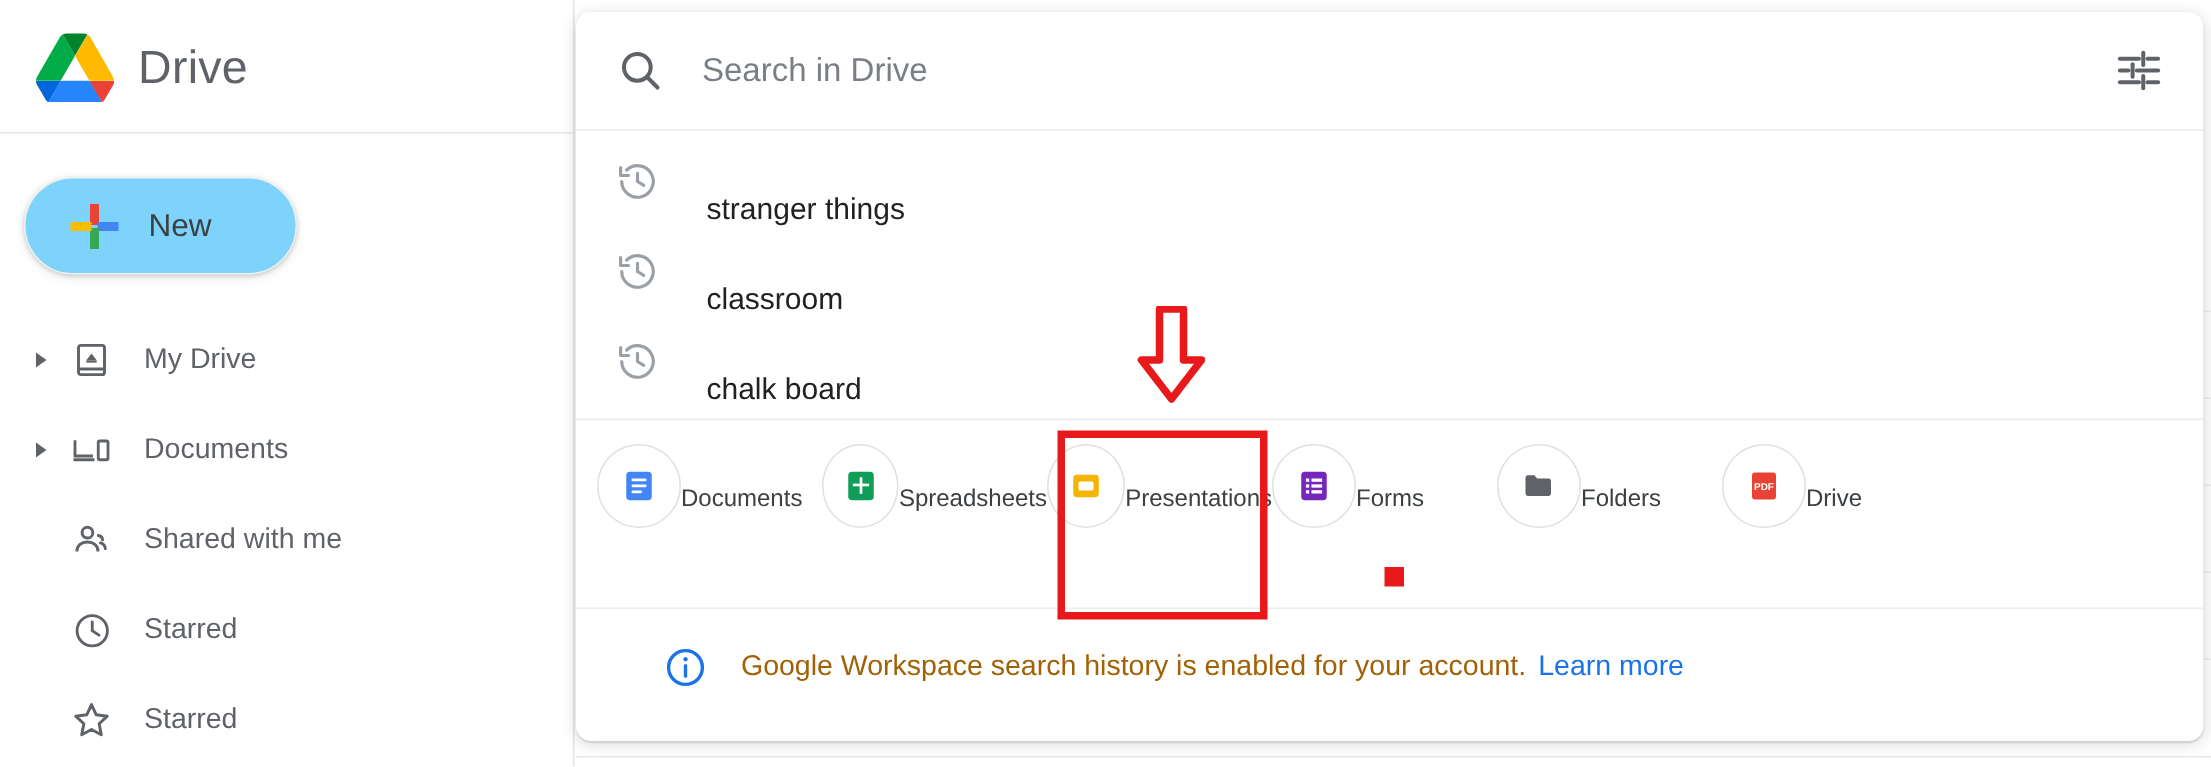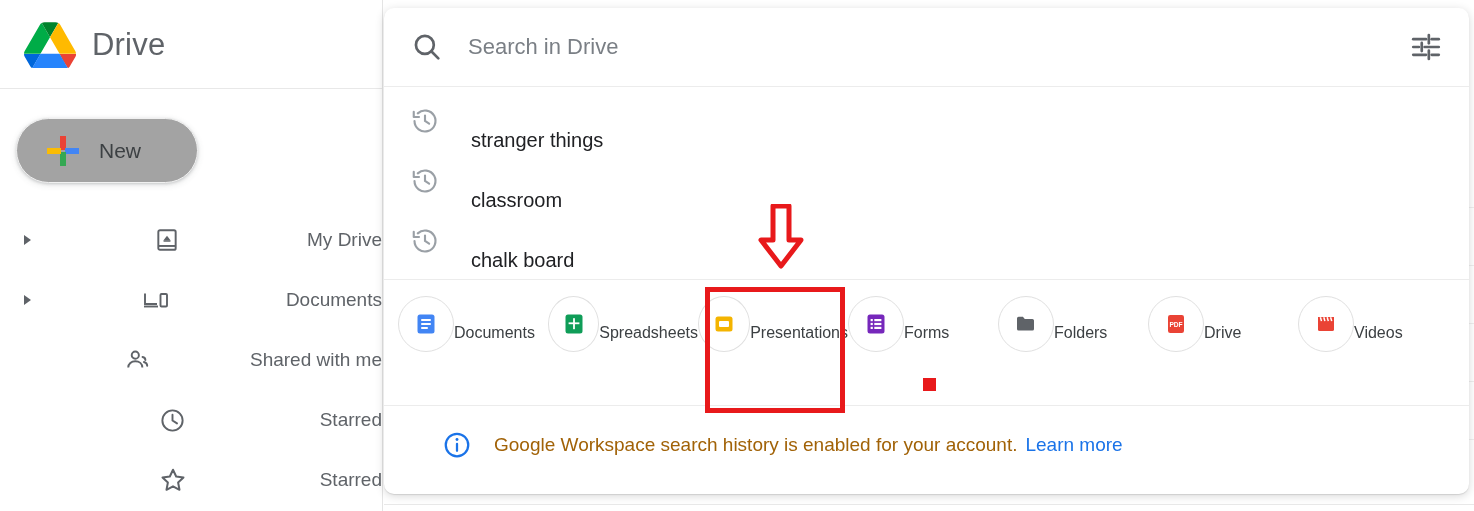--- a/index.html
+++ b/index.html
@@ -16,35 +16,35 @@
   .sidebar-divider { position: absolute; left: 382px; top: 0; width: 1px; height: 511px; background: #e4e4e4; }
 
   .brand { position: absolute; left: 24px; top: 14px; display: flex; align-items: center; gap: 16px; height: 62px; }
   .brand-logo { width: 52px; height: 46px; }
   .brand-name { font-size: 31px; color: #5f6368; font-weight: 400; letter-spacing: .2px; }
   .header-rule { position: absolute; left: 0; top: 88px; width: 382px; height: 1px; background: #e8e8e8; }
 
   .new-btn {
     position: absolute; left: 16px; top: 118px;
     width: 182px; height: 65px; border-radius: 34px;
-    background: #a3a3a3; border: 1px solid #f0f0f0;
+    background: #7dd3fc; border: 1px solid #f0f0f0;
     display: flex; align-items: center; gap: 20px; padding-left: 30px;
     box-shadow: 0 1px 3px rgba(60,64,67,.22), 0 2px 7px rgba(60,64,67,.12);
     cursor: pointer;
   }
   .new-label { font-size: 21px; color: #3c4043; }
   .plus-ico { width: 32px; height: 32px; position: relative; }
   .plus-ico i { position: absolute; display: block; }
   .pb-top   { left: 13px; top: 1px;  width: 6px;  height: 14px; background: #ea4335; }
   .pb-right { left: 18px; top: 13px; width: 14px; height: 6px;  background: #4285f4; }
   .pb-bot   { left: 13px; top: 17px; width: 6px;  height: 14px; background: #34a853; }
   .pb-left  { left: 0;    top: 13px; width: 14px; height: 6px;  background: #fbbc04; }
 
   .nav { position: absolute; left: 0; top: 210px; width: 382px; }
-  .nav-item { position: relative; display: flex; align-items: center; height: 60px; padding-left: 14px; cursor: pointer; justify-content: space-between; }
+  .nav-item { position: relative; display: flex; align-items: center; height: 60px; padding-left: 14px; cursor: pointer; }
   .caret { width: 26px; height: 26px; display: flex; align-items: center; justify-content: center; flex: 0 0 26px; }
   .caret.empty { visibility: hidden; }
   .caret b { display: block; width: 0; height: 0; border-left: 7px solid #5f6368; border-top: 5px solid transparent; border-bottom: 5px solid transparent; }
   .nav-ico { width: 42px; flex: 0 0 42px; display: flex; align-items: center; justify-content: center; color: #5f6368; }
   .nav-label { font-size: 19px; color: #5f6368; margin-left: 14px; }
 
   
   .bg-list { position: absolute; left: 1440px; top: 150px; width: 34px; height: 361px; overflow: hidden; }
   .bg-row { position: relative; height: 58px; border-bottom: 1px solid #eeeeee; font-size: 15px; color: #5f6368;
             display: flex; align-items: center; padding-left: 2px; white-space: nowrap; }
@@ -330,35 +330,20 @@
       <div class="chip">
         <span class="chip-circle">
           <svg width="24" height="24" viewBox="0 0 24 24">
             <rect x="4" y="3" width="16" height="18" rx="2.2" fill="#ea4335"></rect>
             <text x="12" y="14.6" font-family="Liberation Sans, sans-serif" font-size="6.6" font-weight="bold" fill="#fff" text-anchor="middle">PDF</text>
           </svg>
         </span>
         <span class="chip-label">Drive</span>
       </div>
 
-      <div class="chip">
-        <span class="chip-circle">
-          <svg width="24" height="24" viewBox="0 0 24 24">
-            <rect x="4" y="5" width="16" height="14" rx="1.6" fill="#ea4335"></rect>
-            <rect x="4" y="5" width="16" height="4.4" fill="#ea4335"></rect>
-            <g fill="#fff">
-              <rect x="6.2" y="5.2" width="1.5" height="4" transform="rotate(-16 6.9 7.2)"></rect>
-              <rect x="9.6" y="5.2" width="1.5" height="4" transform="rotate(-16 10.3 7.2)"></rect>
-              <rect x="13" y="5.2" width="1.5" height="4" transform="rotate(-16 13.7 7.2)"></rect>
-              <rect x="16.4" y="5.2" width="1.5" height="4" transform="rotate(-16 17.1 7.2)"></rect>
-            </g>
-          </svg>
-        </span>
-        <span class="chip-label">Videos</span>
-      </div>
 
     </div>
 
     <div class="foot-sep"></div>
 
     <div class="footer">
       <span class="info-ico">
         <svg width="30" height="30" viewBox="0 0 24 24" fill="none" stroke="currentColor" stroke-width="1.8">
           <circle cx="12" cy="12" r="9"></circle>
           <line x1="12" y1="11" x2="12" y2="16.6" stroke-linecap="round"></line>

